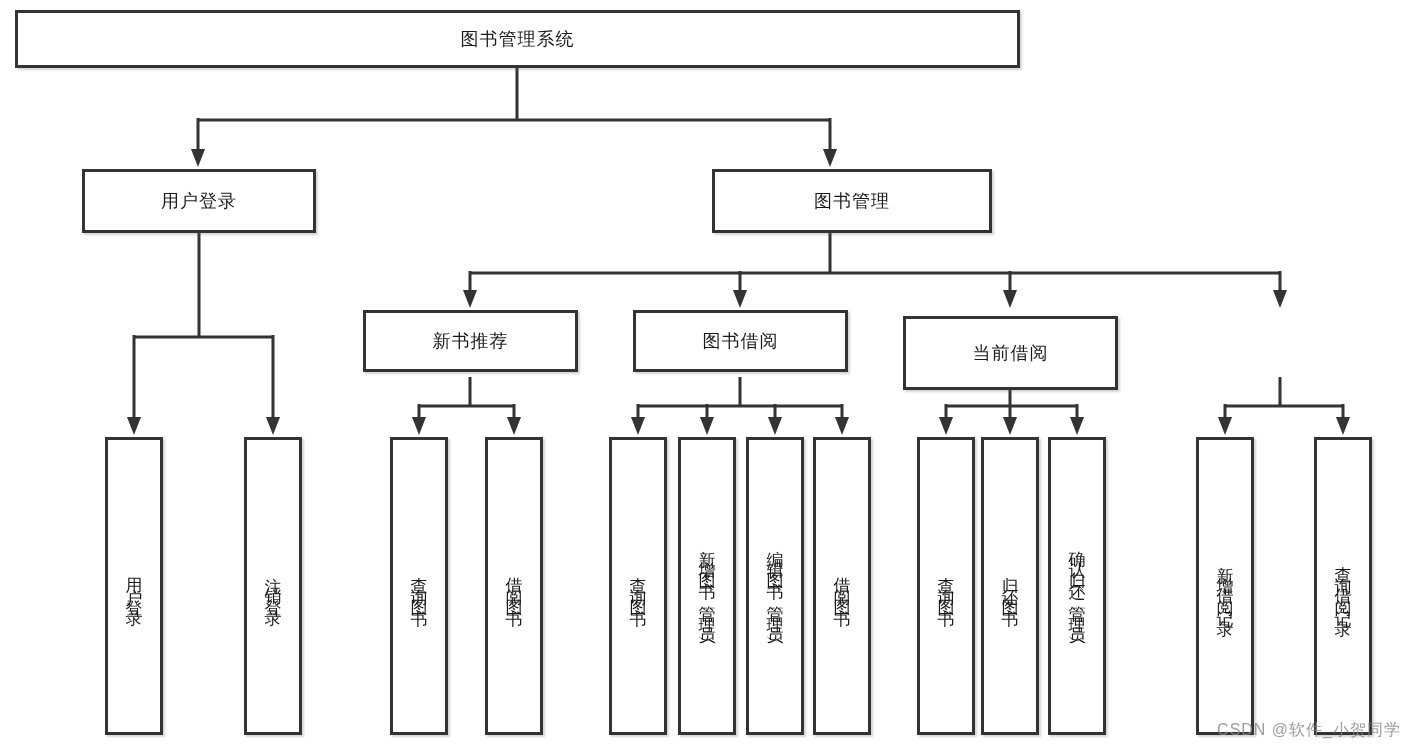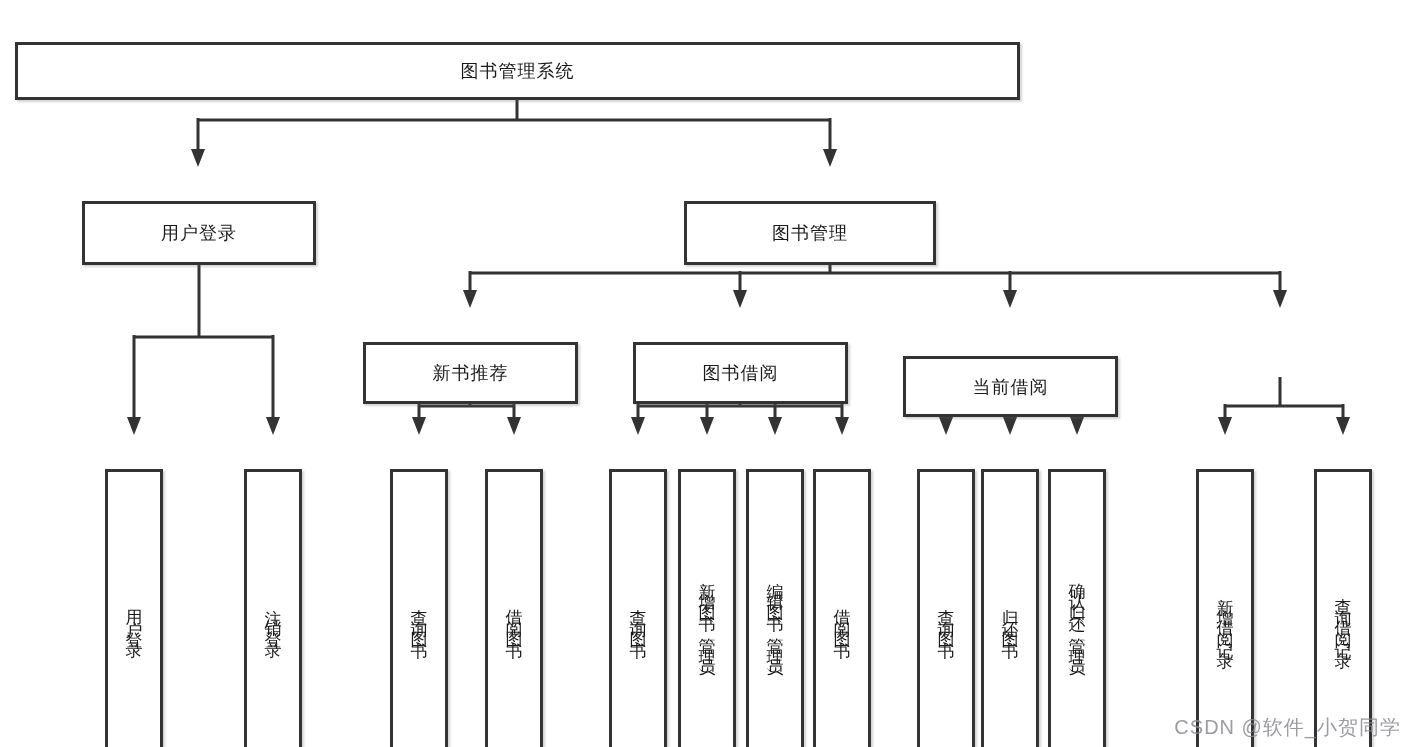--- a/index.html
+++ b/index.html
@@ -5,29 +5,28 @@
   html,body{margin:0;padding:0;background:#ffffff;}
   .canvas{
     position:relative;width:1405px;height:747px;background:#ffffff;
     font-family:"Liberation Sans",sans-serif;overflow:hidden;color:#1a1a1a;
   }
   svg.connectors{position:absolute;left:0;top:0;pointer-events:none;}
   .box{
     position:absolute;box-sizing:border-box;background:#ffffff;
     border:3px solid #333333;display:flex;align-items:center;justify-content:center;
     box-shadow:2px 2px 2px rgba(100,100,110,0.28);
-    margin-top:32px;
   }
   .box.h span{font-size:18px;letter-spacing:1px;white-space:nowrap;}
   .box.v span{
     writing-mode:vertical-rl;text-orientation:mixed;
     font-size:17px;line-height:1;letter-spacing:11px;white-space:nowrap;
   }
   .watermark{
-    position:absolute;right:4px;bottom:6px;font-size:20px;
+    position:absolute;right:4px;bottom:6px;font-size:16px;
     color:rgba(138,138,146,0.85);letter-spacing:1px;z-index:5;white-space:nowrap;
   }
 </style>
 </head>
 <body>
 
 <div class="canvas">
 
   <svg class="connectors" width="1405" height="747" viewBox="0 0 1405 747">
     <g stroke="#333333" stroke-width="3" fill="none">
@@ -72,31 +71,31 @@
     </g>
   </svg>
 
   <div class="box h" style="left:15px;top:10px;width:1005px;height:58px">
     <span>图书管理系统</span>
   </div>
 
   <div class="box h" style="left:82px;top:169px;width:234px;height:64px">
     <span>用户登录</span>
   </div>
-  <div class="box h" style="left:684px;top:169px;width:252px;height:64px">
+  <div class="box h" style="left:712px;top:169px;width:280px;height:64px">
     <span>图书管理</span>
   </div>
 
   <div class="box h" style="left:633px;top:310px;width:215px;height:62px">
     <span>图书借阅</span>
   </div>
   <div class="box h" style="left:363px;top:310px;width:215px;height:62px">
     <span>新书推荐</span>
   </div>
-  <div class="box h" style="left:903px;top:324px;width:215px;height:61px">
+  <div class="box h" style="left:903px;top:316px;width:215px;height:74px">
     <span>当前借阅</span>
   </div>
 
   <div class="box v" style="left:105px;top:437px;width:58px;height:298px">
     <span>用户登录</span>
   </div>
   <div class="box v" style="left:244px;top:437px;width:58px;height:298px">
     <span>注销登录</span>
   </div>
 

